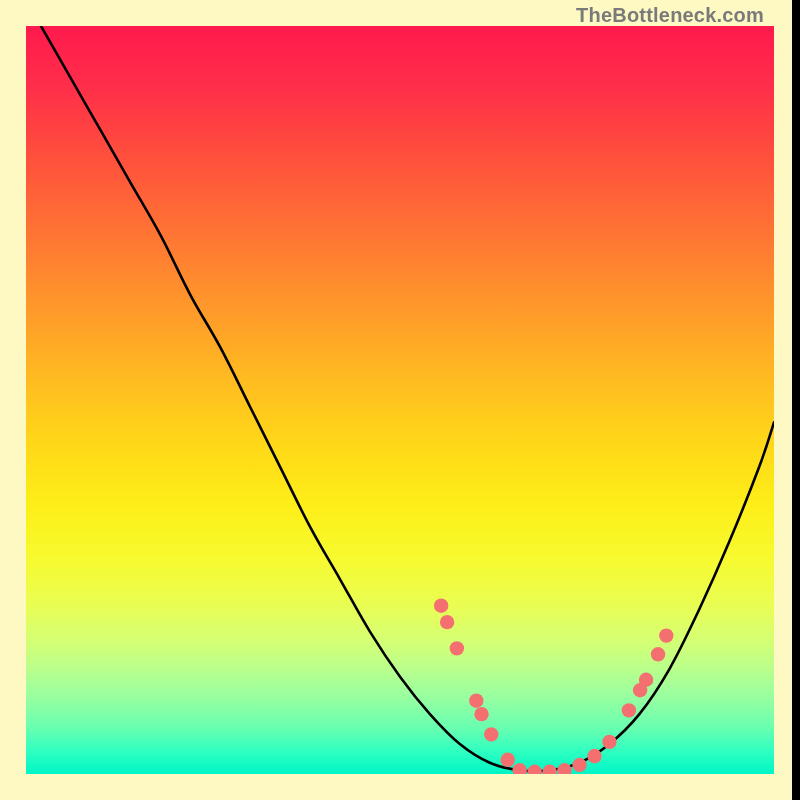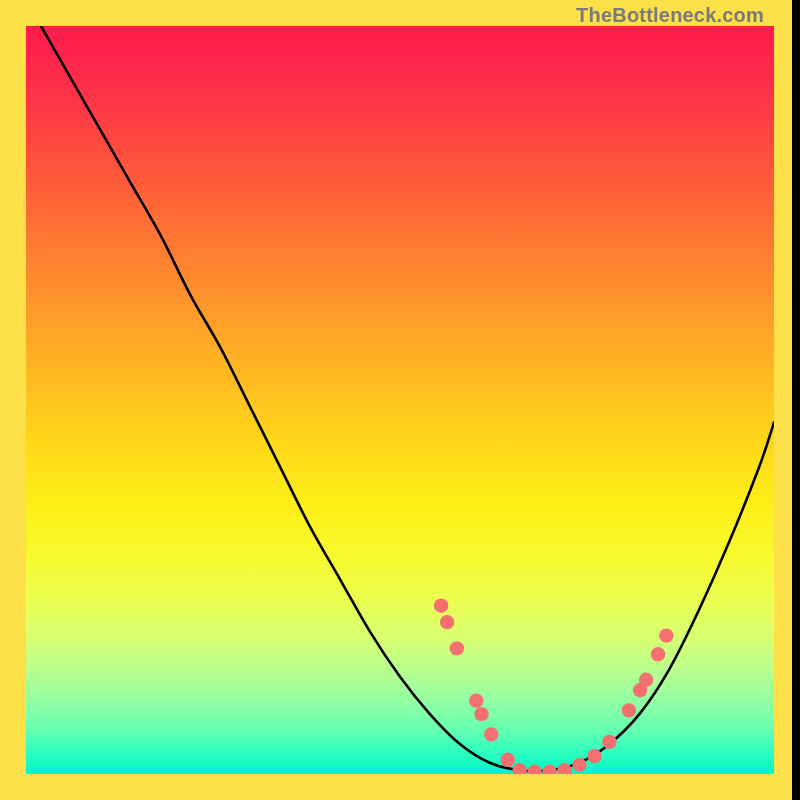--- a/index.html
+++ b/index.html
@@ -1,21 +1,21 @@
 <!DOCTYPE html>
 <html><head>
 <meta charset="utf-8">
 <style>
   * { margin: 0; padding: 0; box-sizing: border-box; }
   html, body { width: 800px; height: 800px; overflow: hidden; background: #000; }
   .frame {
     position: relative;
     width: 792px;
     height: 800px;
-    background: #fde047;
+    background: #fef9c3;
   }
   .plot-area {
     position: absolute;
     left: 26px;
     top: 26px;
     width: 748px;
     height: 748px;
     overflow: hidden;
   }
   .gradient-bg {

